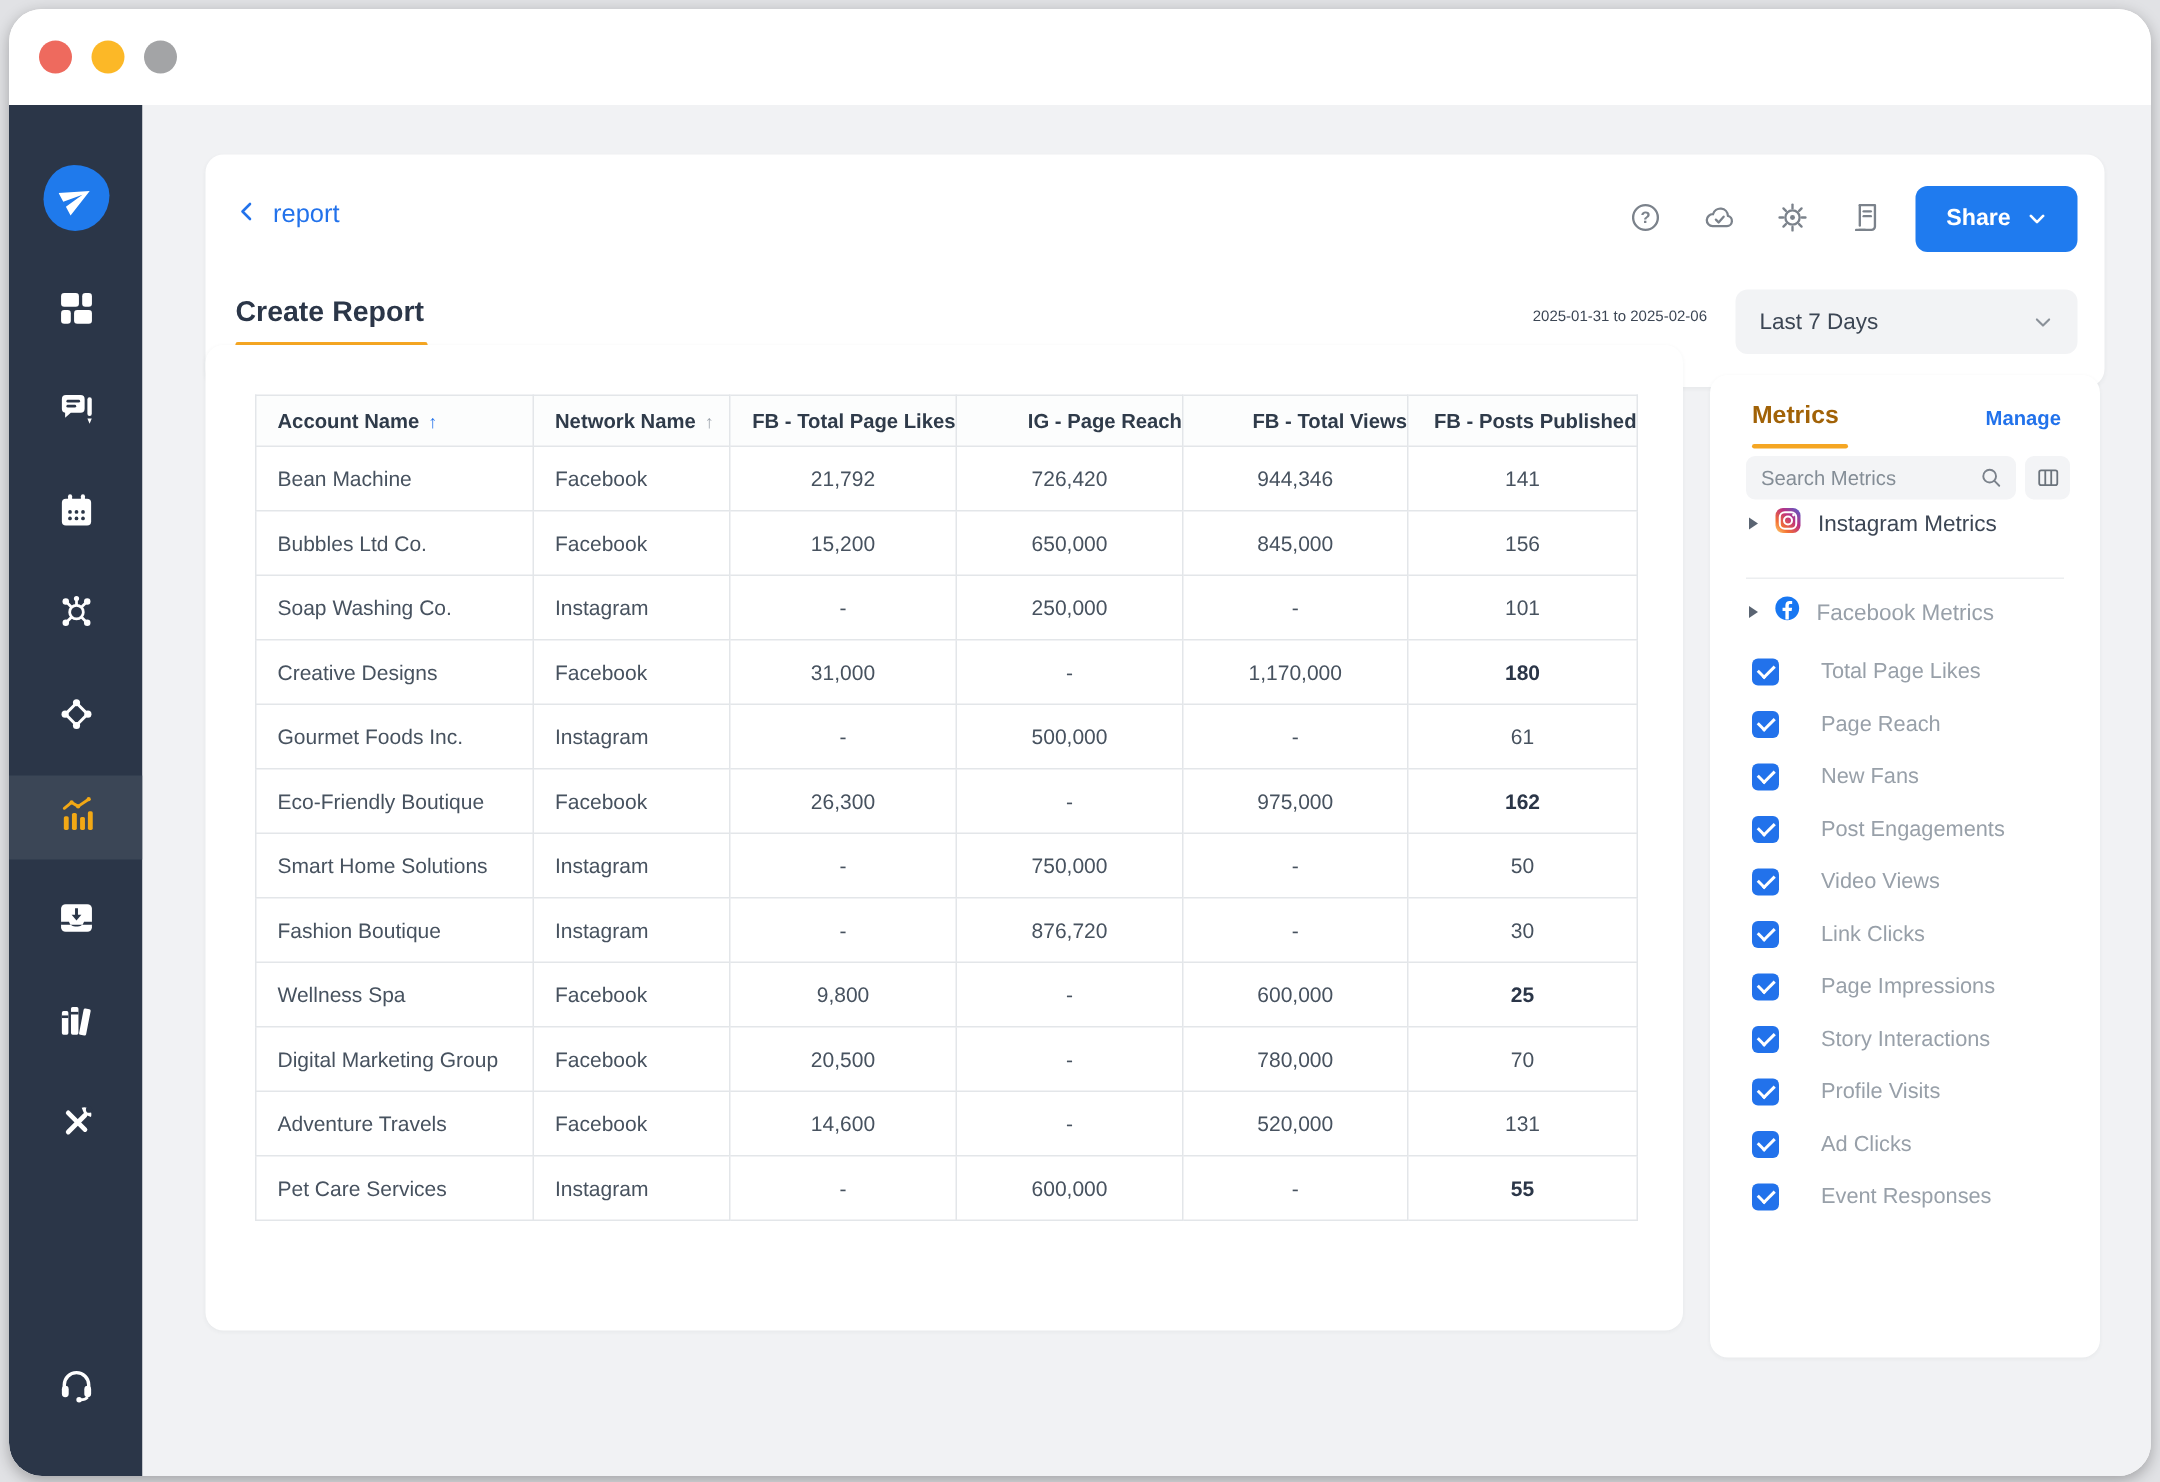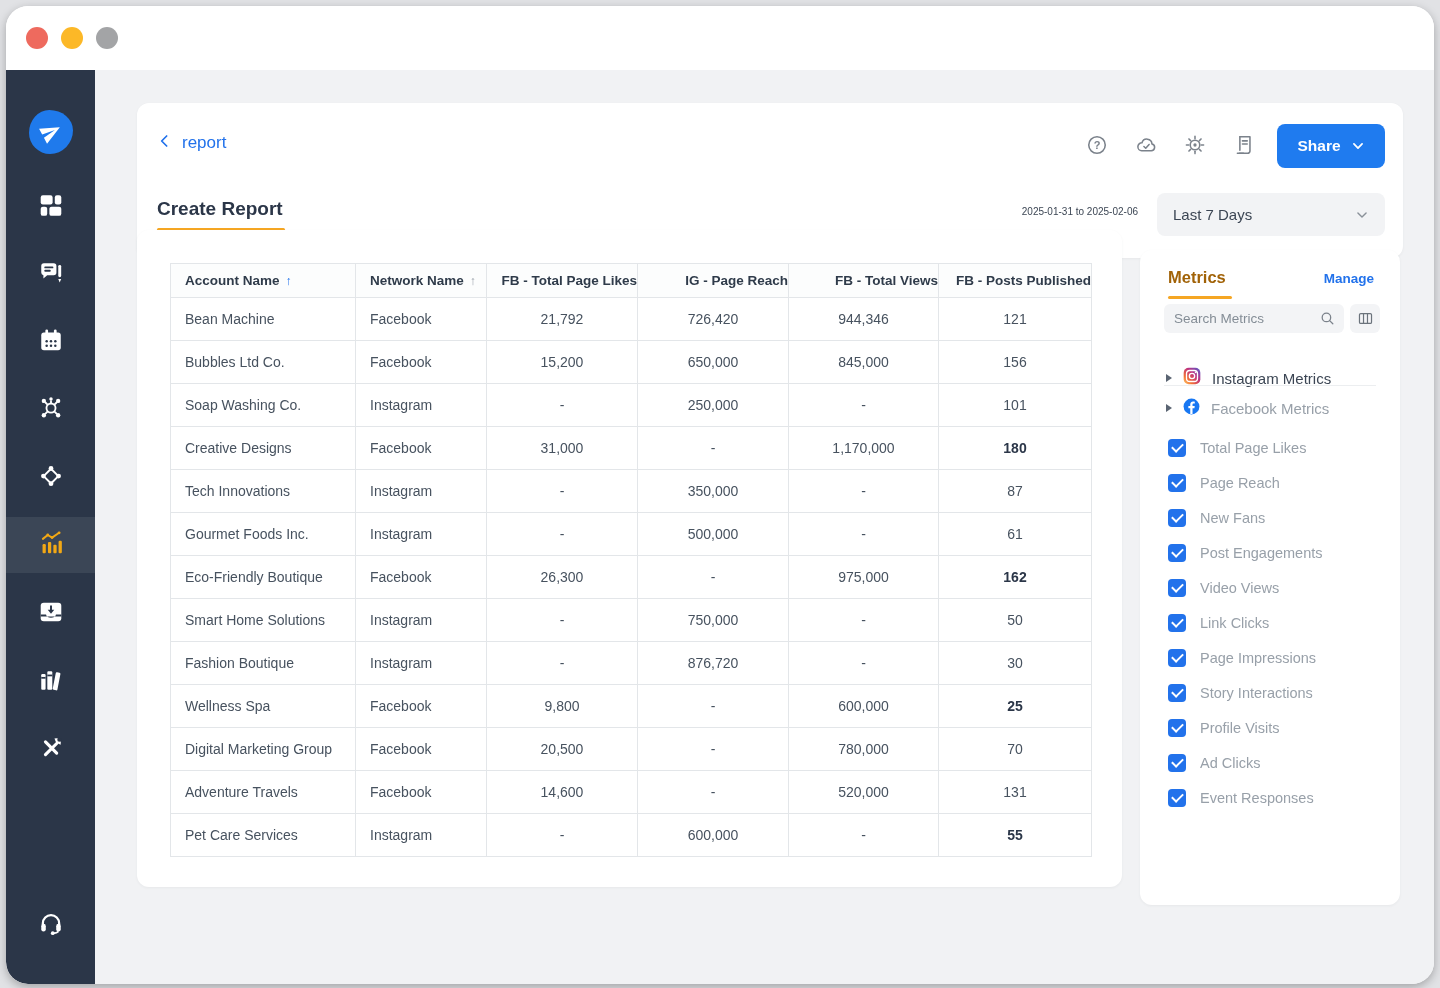--- a/index.html
+++ b/index.html
@@ -46,29 +46,29 @@
   .metrics-title { position:absolute; left:28px; top:18px; font-size:16.5px; font-weight:700; color:#a16207; }
   .metrics-underline { position:absolute; left:28px; top:46px; width:64px; height:3px; background:#f5a623; border-radius:2px; }
   .manage-link { position:absolute; right:26px; top:21px; font-size:13.5px; font-weight:700; color:#2272eb; cursor:pointer; }
   .search-row { position:absolute; left:24px; right:20px; top:54px; display:flex; gap:6px; }
   .search-box { flex:1; position:relative; }
   .search-box input { width:100%; height:29px; background:#f3f4f6; border:none; border-radius:6px; padding:0 30px 0 10px; font-size:13.5px; color:#3c4654; font-family:"Liberation Sans",sans-serif; outline:none; }
   .search-box input::placeholder { color:#848d96; }
   .search-box .mag { position:absolute; right:8px; top:6px; width:17px; height:17px; }
   .col-btn { width:30px; height:29px; background:#f3f4f6; border:none; border-radius:6px; display:flex; align-items:center; justify-content:center; cursor:pointer; }
   .group-row { position:absolute; left:26px; right:20px; height:30px; display:flex; align-items:center; gap:10px; cursor:pointer; }
-  .group-row.ig { top:113px;align-items:center; }
+  .group-row.ig { top:84px;align-items:center; }
   .group-row.fb { top:143px; }
   .tri { width:0; height:0; border-top:4.5px solid transparent; border-bottom:4.5px solid transparent; border-left:6px solid #5a6472; }
   .group-label { font-size:15px; }
   .group-label.dark { color:#3c4654; }
   .group-label.gray { color:#98a0a9; }
   .group-div { position:absolute; left:24px; right:24px; top:135px; height:1px; background:#eceef0; }
   .metric-list { position:absolute; left:0; right:0; top:180px; }
-  .metric-row { height:35px; display:flex; align-items:center; gap:14px; padding-left:28px; cursor:pointer; }
+  .metric-row { height:35px; display:flex; align-items:center; gap:28px; padding-left:28px; cursor:pointer; }
   .checkbox { position:relative; width:18px; height:18px; border-radius:4px; background:#2272eb; flex:0 0 18px; }
   .checkbox.checked::after { content:''; position:absolute; left:4px; top:4.5px; width:9px; height:5px; border-left:2.2px solid #fff; border-bottom:2.2px solid #fff; transform:rotate(-45deg); }
   .metric-label { font-size:14.5px; color:#98a0a9; }
 </style>
 </head>
 <body>
 
 <div class="window">
   <div class="titlebar">
     <span class="tl red"></span>
@@ -315,21 +315,21 @@
                 <th><span>FB - Posts Published</span></th>
               </tr>
             </thead>
           <tbody>
               <tr>
                 <td>Bean Machine</td>
                 <td>Facebook</td>
                 <td>21,792</td>
                 <td>726,420</td>
                 <td>944,346</td>
-                <td>121</td>
+                <td>141</td>
               </tr>
               <tr>
                 <td>Bubbles Ltd Co.</td>
                 <td>Facebook</td>
                 <td>15,200</td>
                 <td>650,000</td>
                 <td>845,000</td>
                 <td>156</td>
               </tr>
               <tr>
@@ -340,28 +340,20 @@
                 <td>-</td>
                 <td>101</td>
               </tr>
               <tr>
                 <td>Creative Designs</td>
                 <td>Facebook</td>
                 <td>31,000</td>
                 <td>-</td>
                 <td>1,170,000</td>
                 <td class="bold">180</td>
-              </tr>
-              <tr>
-                <td>Tech Innovations</td>
-                <td>Instagram</td>
-                <td>-</td>
-                <td>350,000</td>
-                <td>-</td>
-                <td>87</td>
               </tr>
               <tr>
                 <td>Gourmet Foods Inc.</td>
                 <td>Instagram</td>
                 <td>-</td>
                 <td>500,000</td>
                 <td>-</td>
                 <td>61</td>
               </tr>
               <tr>

